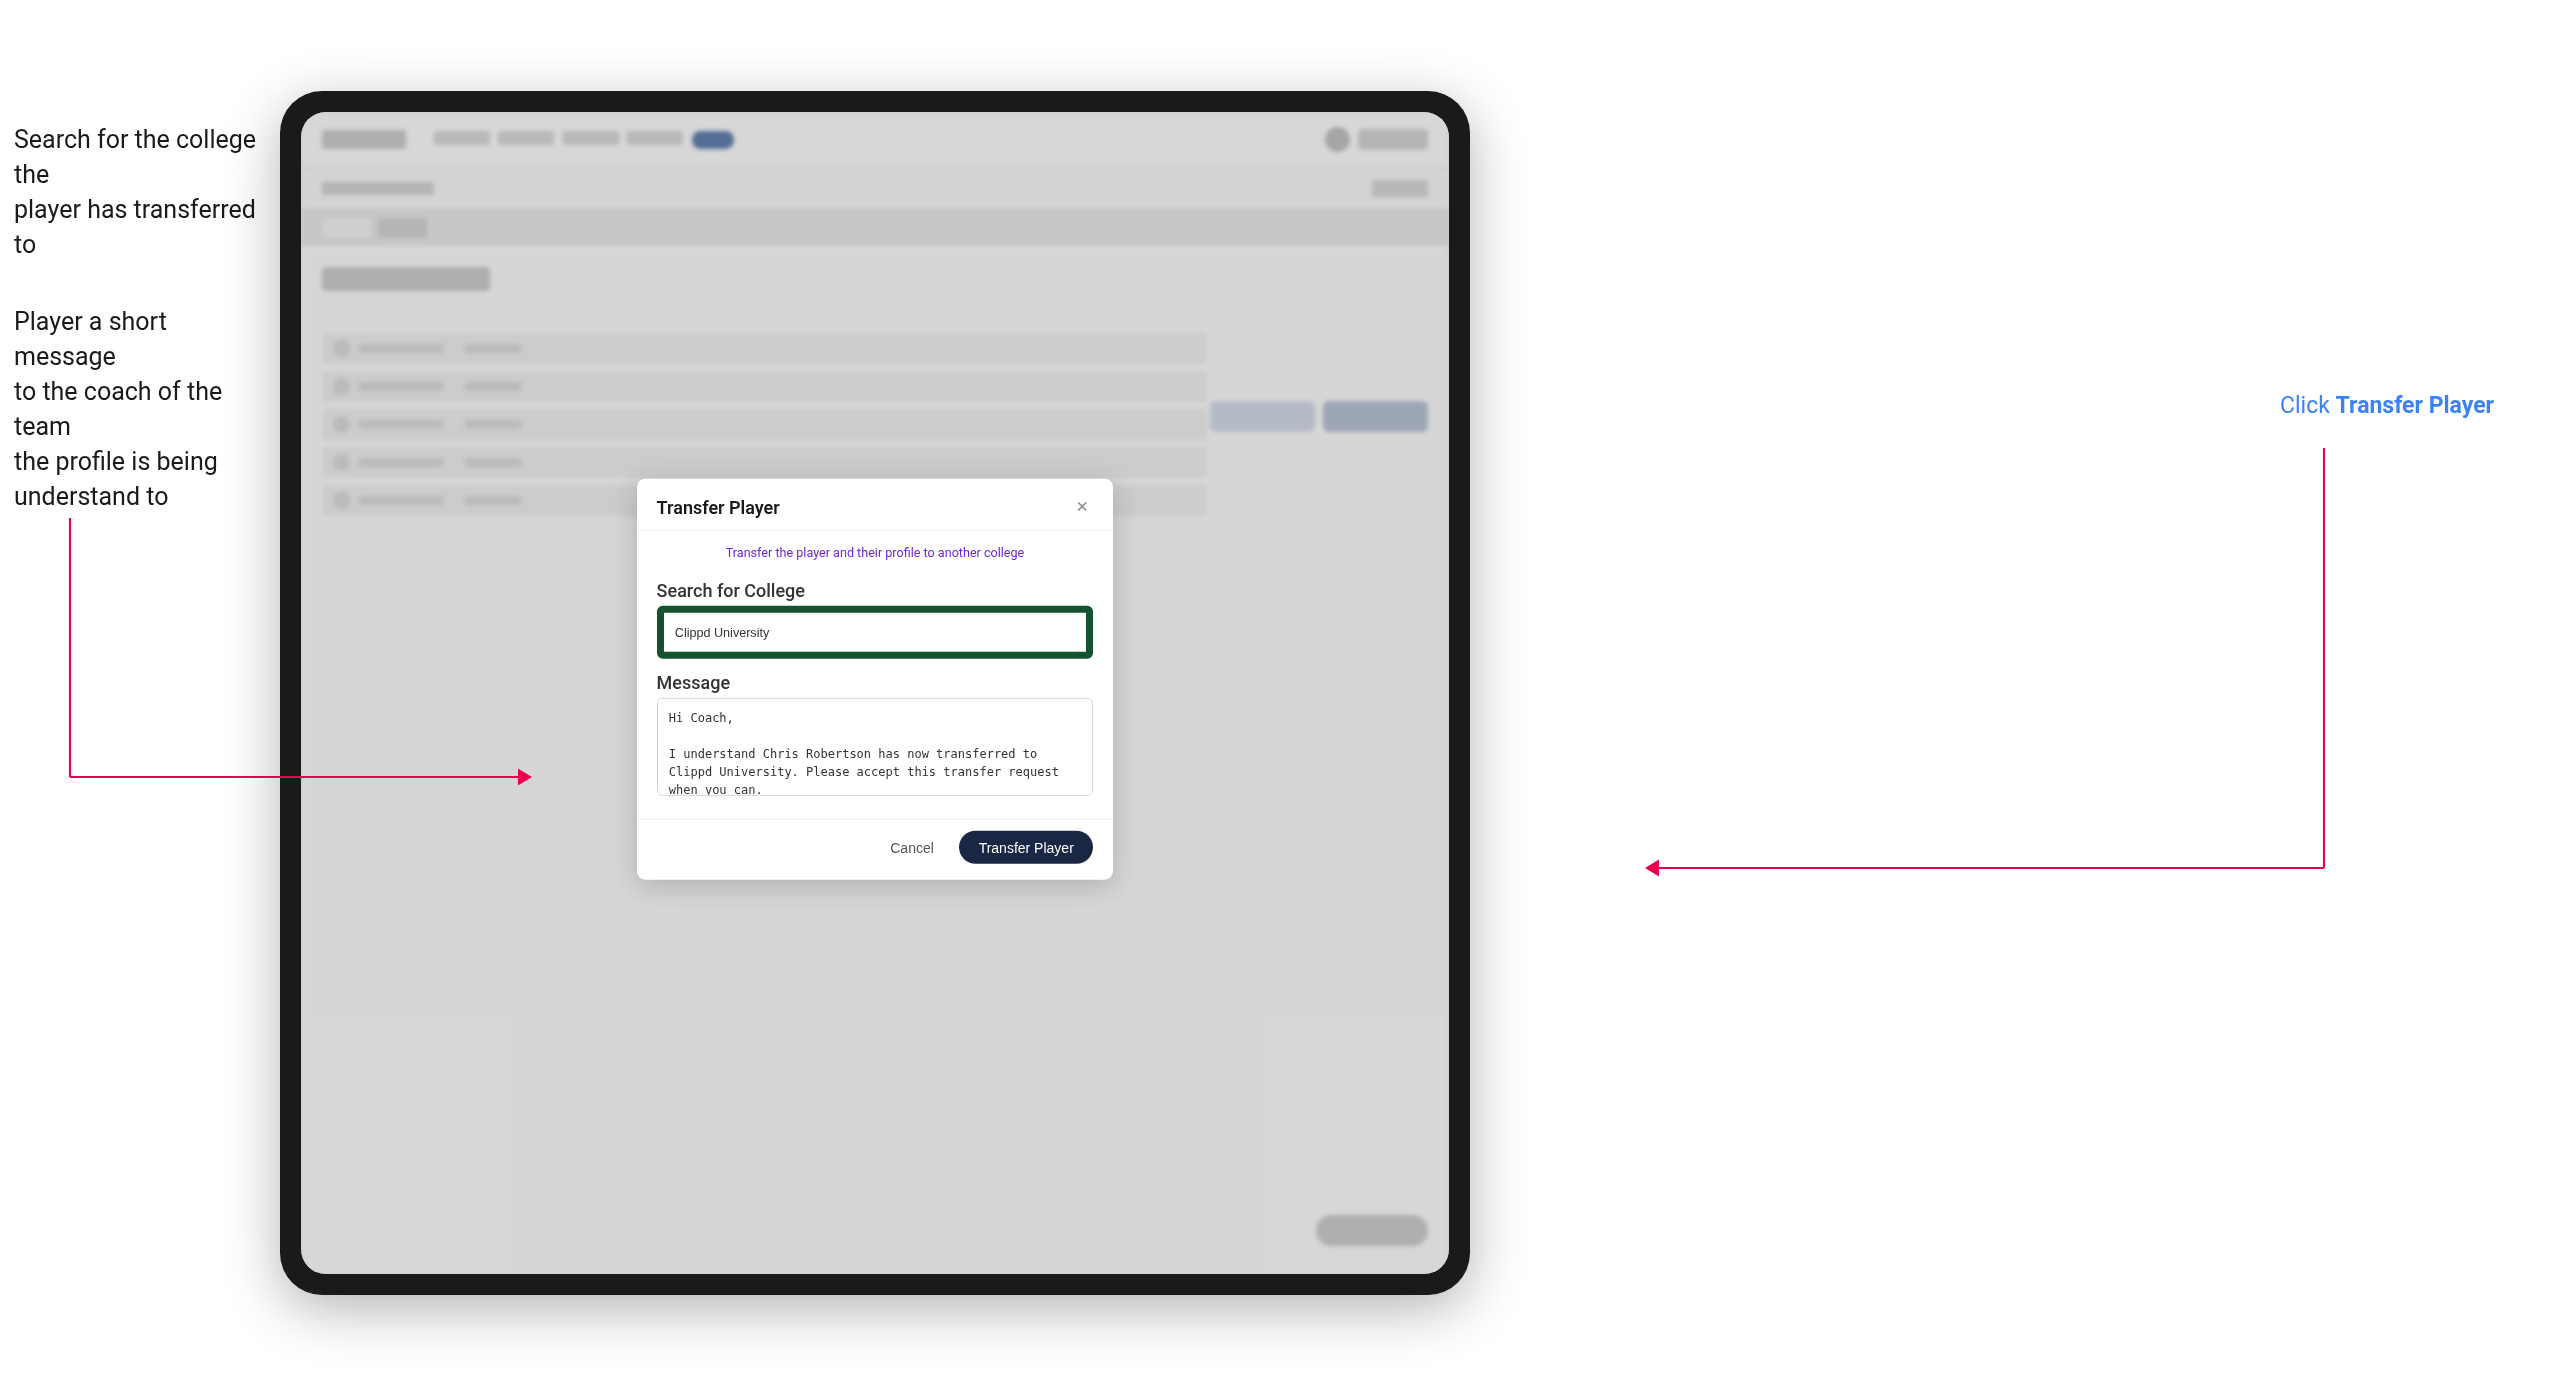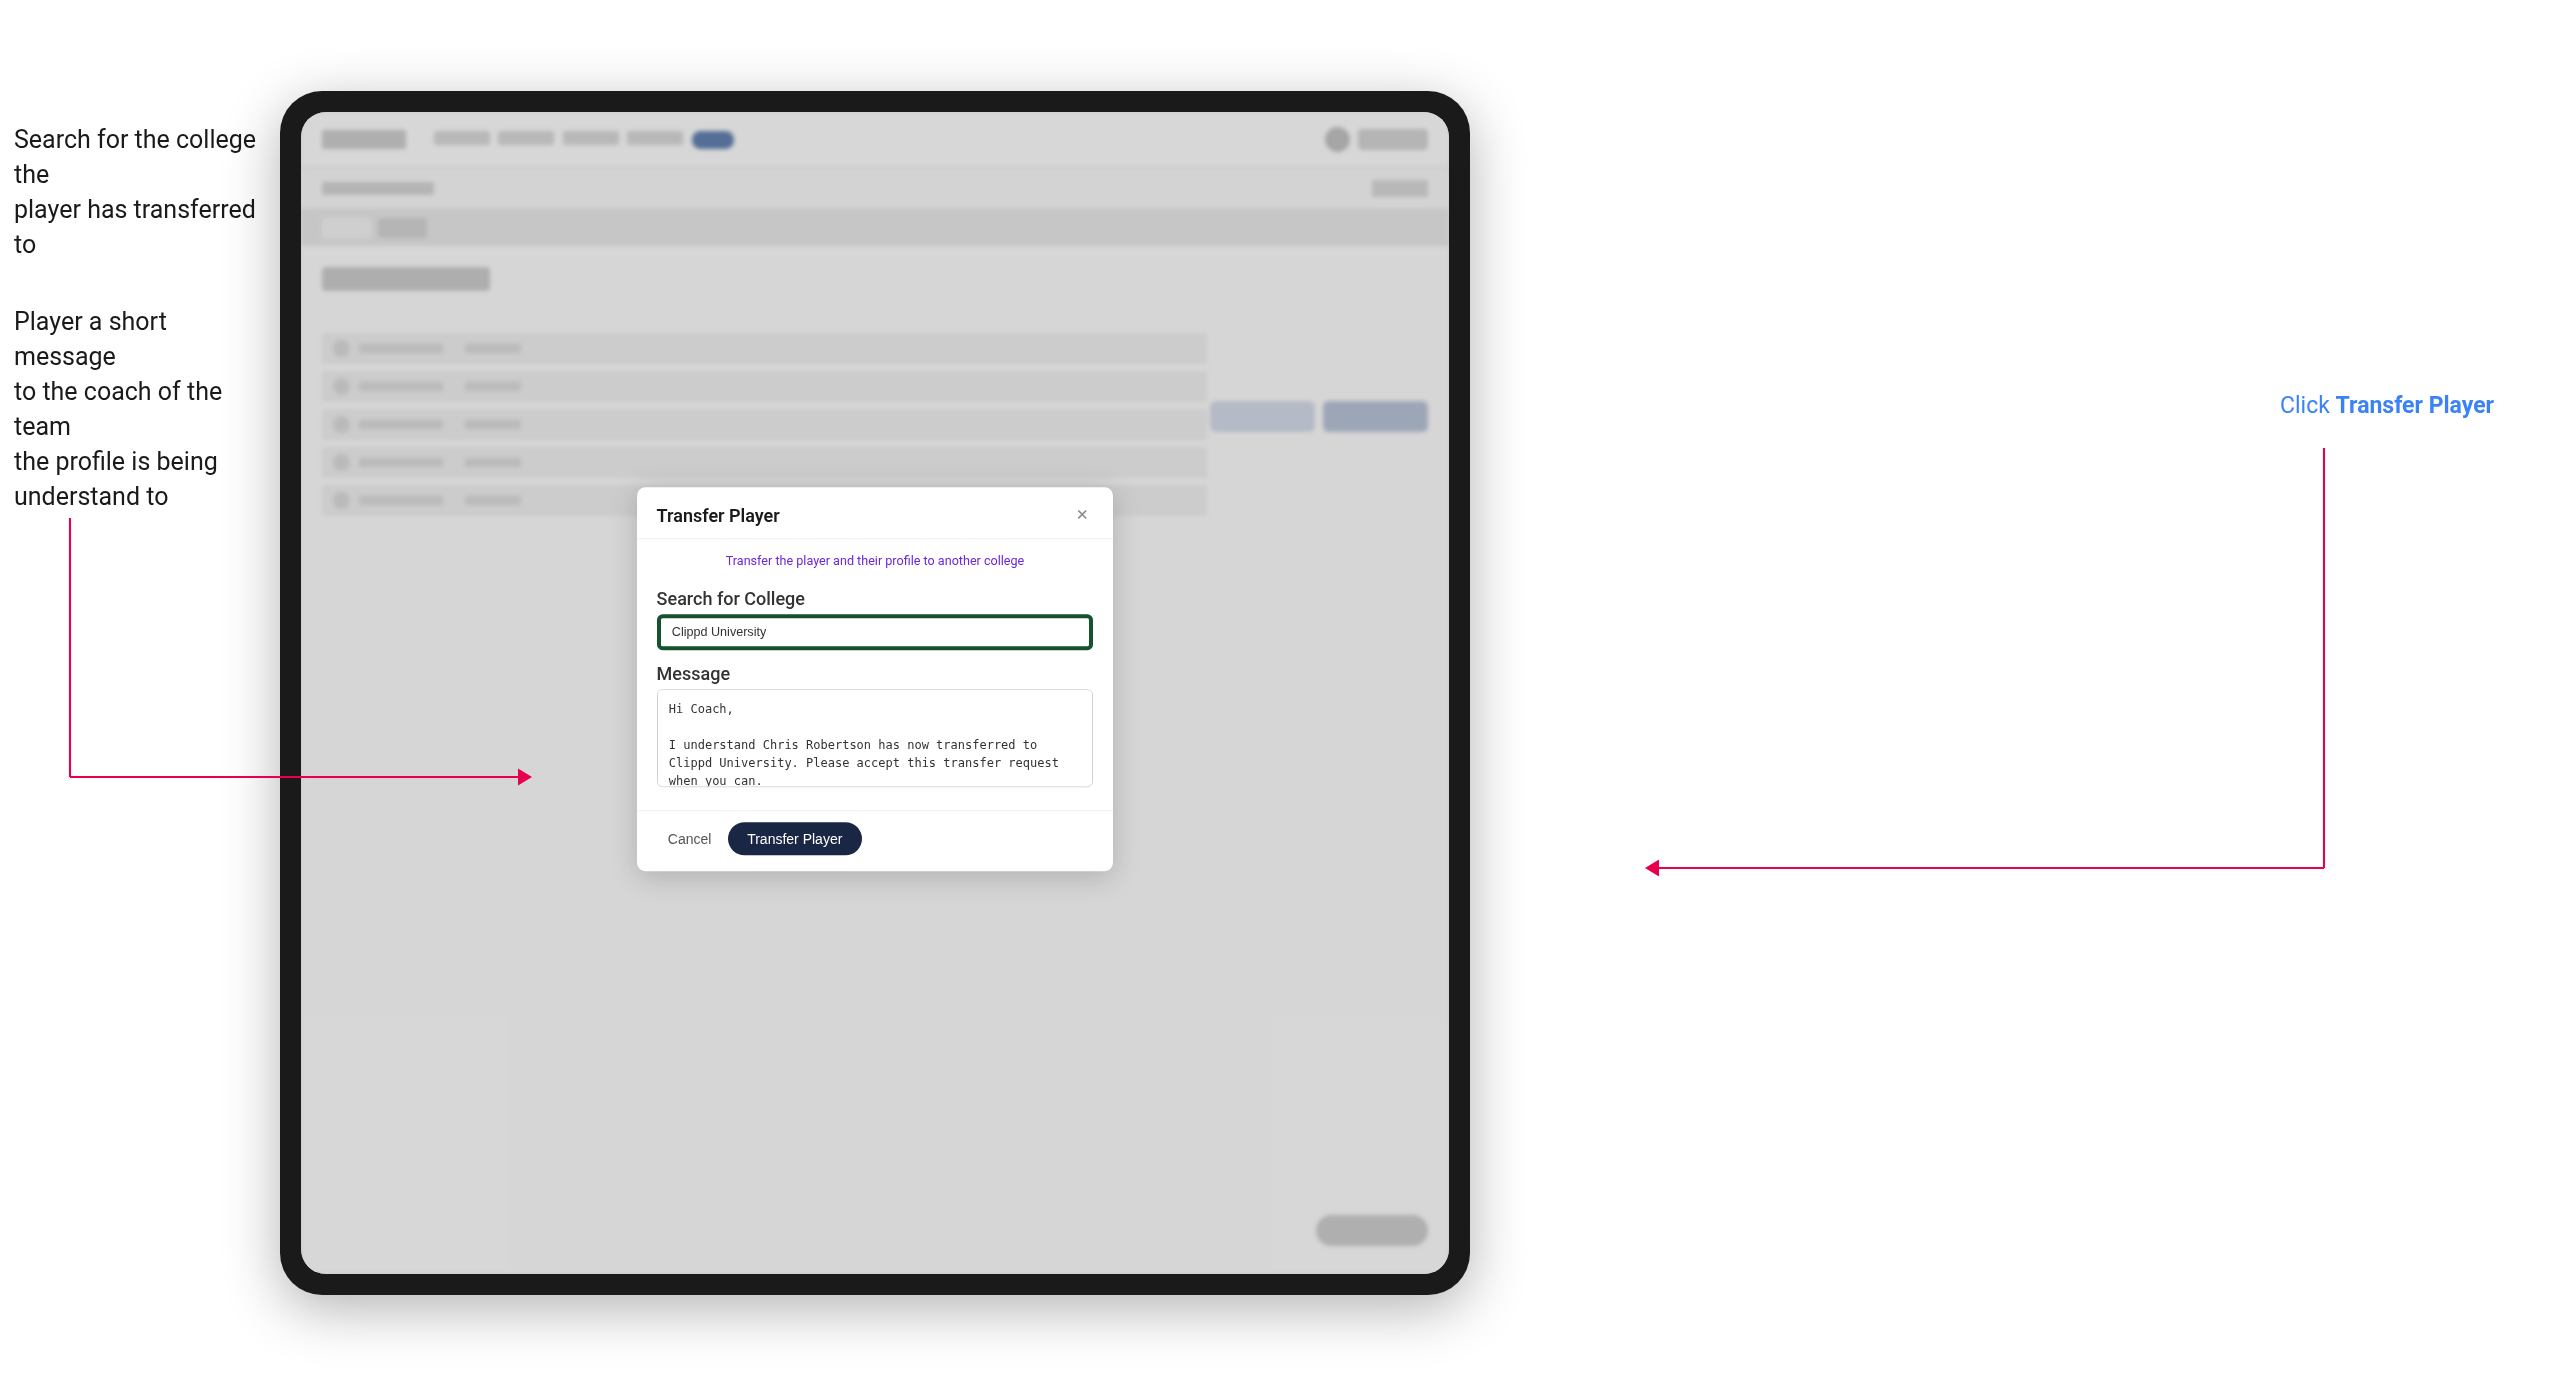--- a/index.html
+++ b/index.html
@@ -319,22 +319,22 @@
     .form-label {
       display: block;
       font-size: 18px;
       font-weight: 500;
       color: #333;
       margin-bottom: 5.6px;
     }
 
     .form-input {
       width: 100%;
-      height: 36px;
-      border: 4px solid #14532d;
+      height: 53px;
+      border: 7px solid #14532d;
       border-radius: 5.6px;
       padding: 0 11.2px;
       font-size: 12.6px;
       color: #333;
       outline: none;
       margin-bottom: 12.6px;
     }
 
     .form-textarea {
       width: 100%;
@@ -346,22 +346,22 @@
       color: #333;
       outline: none;
       resize: none;
       line-height: 1.5;
       margin-bottom: 2.8px;
     }
 
     .modal-footer {
       display: flex;
       align-items: center;
-      justify-content: flex-start;
-      gap: 5px;
+      justify-content: flex-end;
+      gap: 14px;
       padding: 11.2px 19.6px 15.4px;
       border-top: 0.7px solid #f0f0f0;
     }
 
     .btn-cancel {
       background: none;
       border: none;
       font-size: 14px;
       color: #555;
       cursor: pointer;

